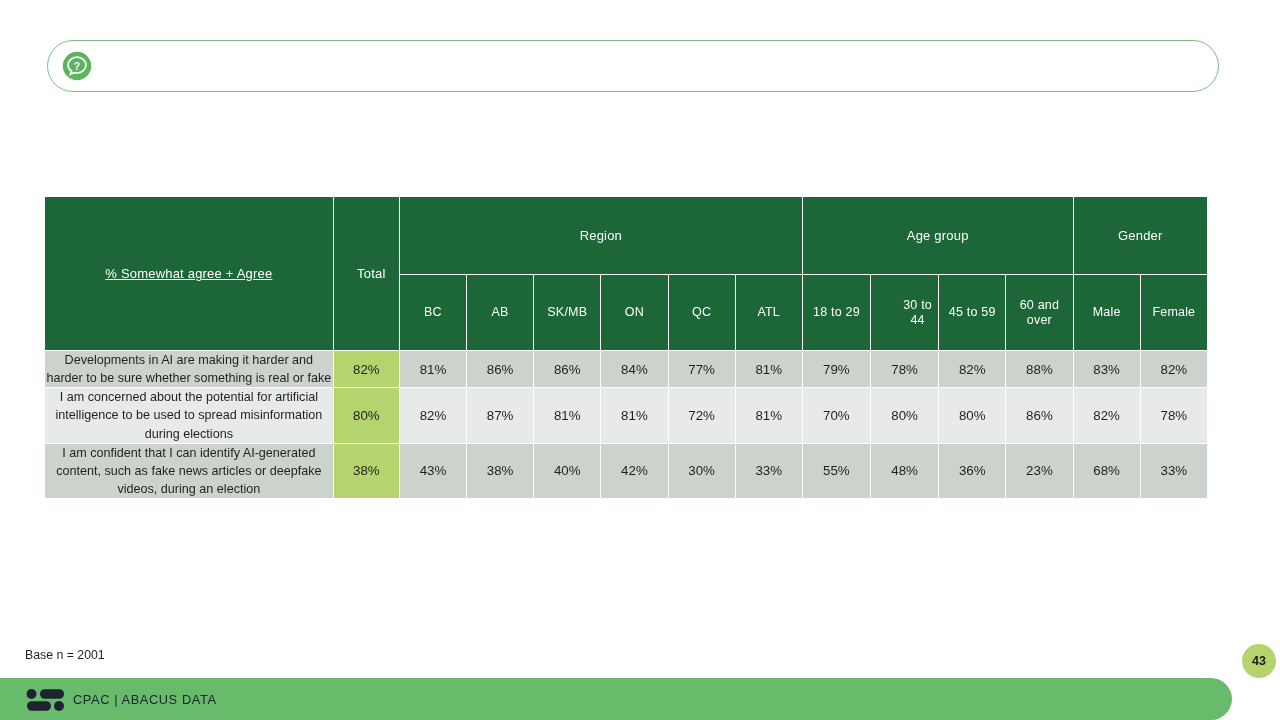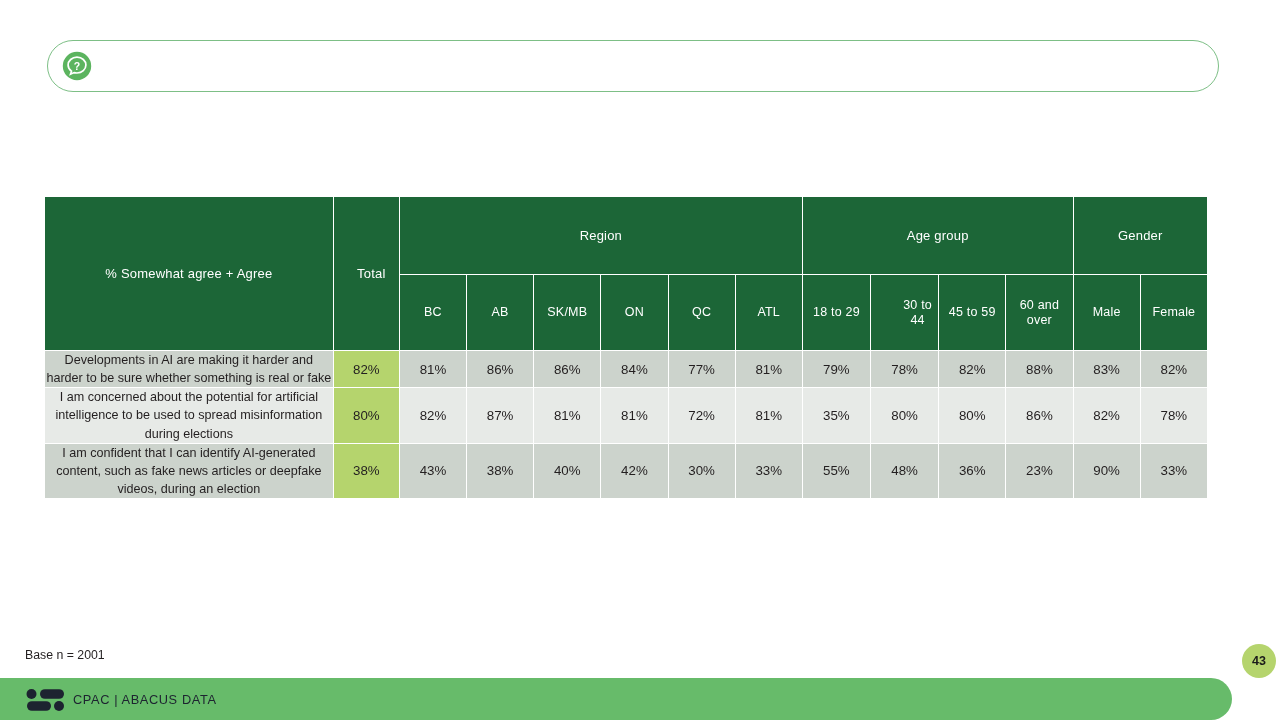--- a/index.html
+++ b/index.html
@@ -68,20 +68,21 @@
   .hd {
     background: #1c6637;
     color: #ffffff;
     font-size: 13px;
     font-weight: normal;
     letter-spacing: .2px;
   }
   .hd.small { font-size: 12.5px; line-height: 1.15; }
   .hd.stub {
     font-size: 13px;
+    text-decoration: underline;
   }
   .rowlabel {
     text-align: left;
     padding: 8px 14px 8px 9px;
     font-size: 12.6px;
     color: #231f20;
     line-height: 1.44;
   }
   td.val {
     font-size: 13.3px;
@@ -215,41 +216,41 @@
           </tr>
           <tr class="rB">
             <td class="rowlabel">I am concerned about the potential for artificial intelligence to be used to spread misinformation during elections</td>
             <td class="total">80%</td>
             <td class="val ">82%</td>
             <td class="val up">87%</td>
             <td class="val ">81%</td>
             <td class="val ">81%</td>
             <td class="val down">72%</td>
             <td class="val ">81%</td>
-            <td class="val down">35%</td>
+            <td class="val down">70%</td>
             <td class="val ">80%</td>
             <td class="val ">80%</td>
             <td class="val up">86%</td>
             <td class="val ">82%</td>
             <td class="val ">78%</td>
           </tr>
           <tr class="rA">
             <td class="rowlabel">I am confident that I can identify AI-generated content, such as fake news articles or deepfake videos, during an election</td>
             <td class="total">38%</td>
             <td class="val ">43%</td>
             <td class="val ">38%</td>
             <td class="val ">40%</td>
             <td class="val up">42%</td>
             <td class="val down">30%</td>
             <td class="val ">33%</td>
             <td class="val up">55%</td>
             <td class="val up">48%</td>
             <td class="val ">36%</td>
             <td class="val down">23%</td>
-            <td class="val up">90%</td>
+            <td class="val up">68%</td>
             <td class="val down">33%</td>
           </tr>
         </tbody>
     </table>
   </div>
 
   <div class="basenote">Base n = 2001</div>
 
   <div class="footerbar"></div>
   <span class="logo">

